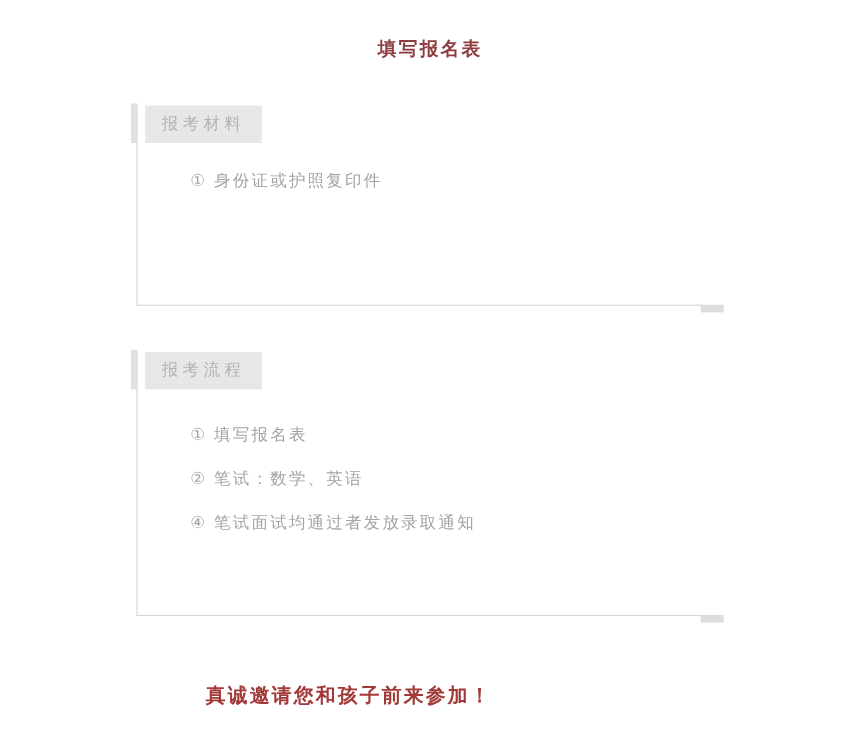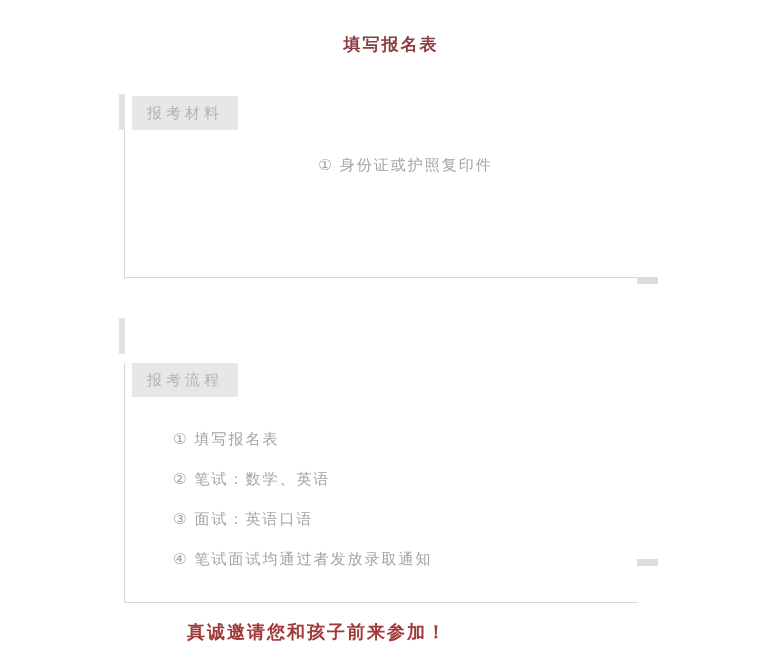--- a/index.html
+++ b/index.html
@@ -23,35 +23,35 @@
     font-weight: bold;
     letter-spacing: 2px;
     color: #8d3c40;
   }
 
   .section {
     position: absolute;
     left: 119px;
     width: 539px;
   }
-  .section-materials { top: 94px; height: 192px; text-align: center; }
+  .section-materials { top: 94px; height: 192px; }
   .section-process   { top: 318px; height: 250px; }
 
   
   .box {
     position: absolute;
     left: 5px;
     top: 2px;
     width: 513px;
     border-left: 1px solid #d8d6d6;
     border-bottom: 1px solid #d8d6d6;
     background: transparent;
   }
   .section-materials .box { height: 181px; }
-  .section-process   .box { height: 239px; margin-top: 43px; }
+  .section-process   .box { height: 239px; }
 
   .section-label {
     position: absolute;
     left: 7px;
     top: 0;
     height: 34px;
     line-height: 34px;
     padding: 0 15px;
     background: #e9e6e6;
     color: #b5b2b2;
@@ -124,21 +124,20 @@
   <div class="v-accent"></div>
   <div class="h-accent"></div>
 </div>
 
 <div class="section section-process">
   <div class="box">
     <div class="section-label">报考流程</div>
     <ul class="item-list">
       <li>① 填写报名表</li>
       <li>② 笔试：数学、英语</li>
-      <li>③ 面试：英语口语</li>
       <li>④ 笔试面试均通过者发放录取通知</li>
     </ul>
   </div>
   <div class="v-accent"></div>
   <div class="h-accent"></div>
 </div>
 
 <div class="page-footer">真诚邀请您和孩子前来参加！</div>
 
 </body></html>

